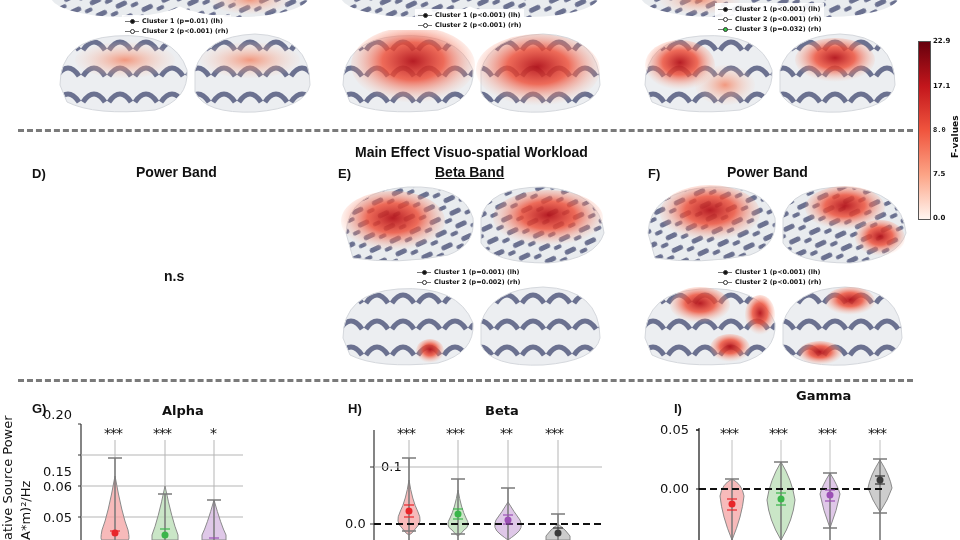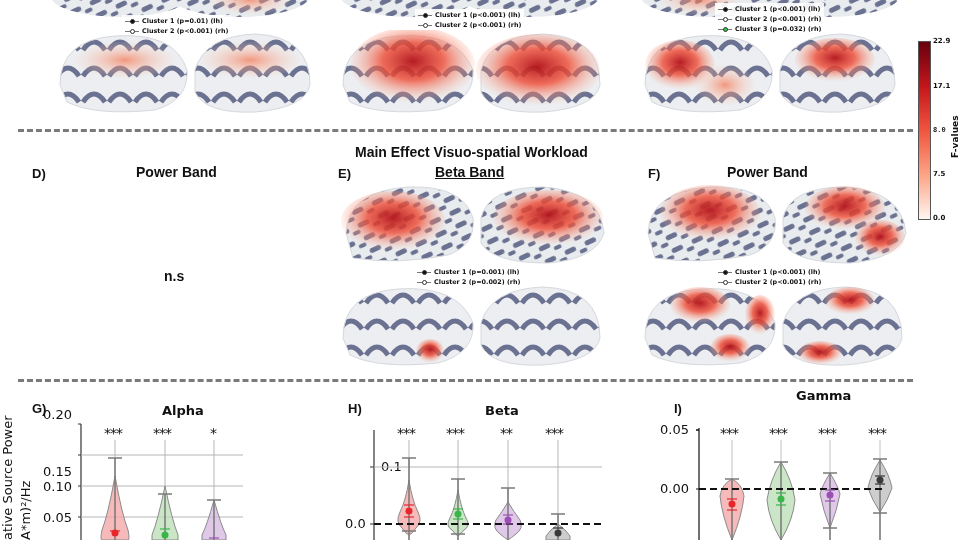--- a/index.html
+++ b/index.html
@@ -213,21 +213,21 @@
 
 <div class="dash" style="top:379px;"></div>
 
 <div class="ylabel" style="left:0px;top:540px;">ative Source Power</div>
 <div class="ylabel" style="left:18px;top:540px;">A*m)²/Hz</div>
 
 <div class="plabel" style="left:32px;top:401px;">G)</div>
 <div class="plot-title" style="left:142px;top:403px;">Alpha</div>
 <div class="tick" style="left:43px;top:407px;">0.20</div>
 <div class="tick" style="left:43px;top:464px;">0.15</div>
-<div class="tick" style="left:43px;top:479px;">0.10</div>
+<div class="tick" style="left:43px;top:479px;">0.06</div>
 <div class="tick" style="left:43px;top:510px;">0.05</div>
 <div class="stars" style="left:104px;top:425px;">***</div>
 <div class="stars" style="left:153px;top:425px;">***</div>
 <div class="stars" style="left:210px;top:425px;">*</div>
 <svg class="abs" style="left:78px;top:420px" width="170" height="120">
   <line x1="3" y1="4" x2="3" y2="120" stroke="#333" stroke-width="1.2"></line>
   <line x1="0" y1="4" x2="3" y2="4" stroke="#333"></line>
     <line x1="0" y1="35" x2="3" y2="35" stroke="#333"></line>
   <line x1="0" y1="66" x2="3" y2="66" stroke="#333"></line>
     <line x1="0" y1="97" x2="3" y2="97" stroke="#333"></line>

